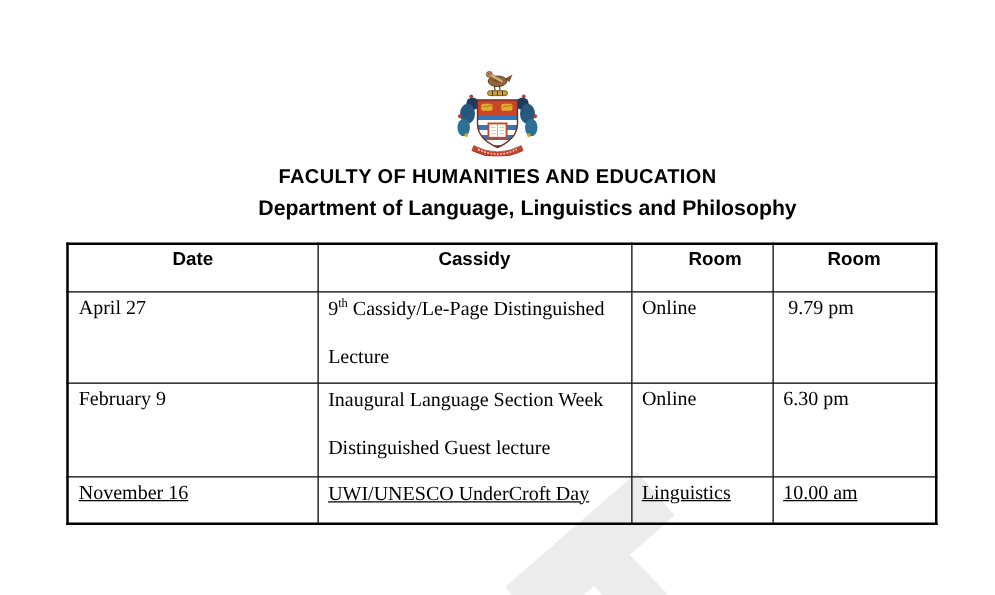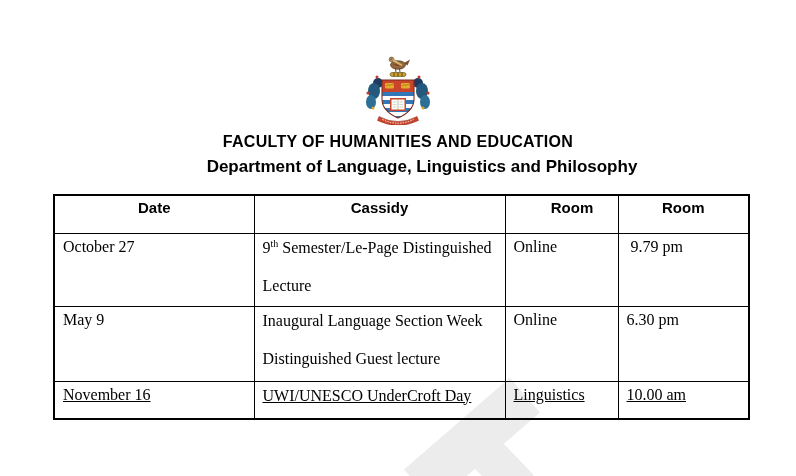--- a/index.html
+++ b/index.html
@@ -163,31 +163,31 @@
     </colgroup>
     <tbody>
         <tr class="row-header">
       <th class="col-date">Date</th>
       <th class="col-activity">Cassidy</th>
       <th class="col-room">Room</th>
       <th class="col-time">Room</th>
     </tr>
 
     <tr class="row-1">
-      <td class="cell-date">October 27</td>
+      <td class="cell-date">April 27</td>
       <td class="cell-activity">
-        <div class="line1"><span>9</span><sup>th</sup><span> Semester/Le-Page Distinguished</span></div>
+        <div class="line1"><span>9</span><sup>th</sup><span> Cassidy/Le-Page Distinguished</span></div>
         <div class="line2">Lecture</div>
       </td>
       <td class="cell-room">Online</td>
       <td class="cell-time"> 9.79 pm</td>
     </tr>
 
     <tr class="row-2">
-      <td class="cell-date">May 9</td>
+      <td class="cell-date">February 9</td>
       <td class="cell-activity">
         <div class="line1">Inaugural Language Section Week</div>
         <div class="line2">Distinguished Guest lecture</div>
       </td>
       <td class="cell-room">Online</td>
       <td class="cell-time">6.30 pm</td>
     </tr>
 
     <tr class="row-3">
       <td class="cell-date">November 16</td>

